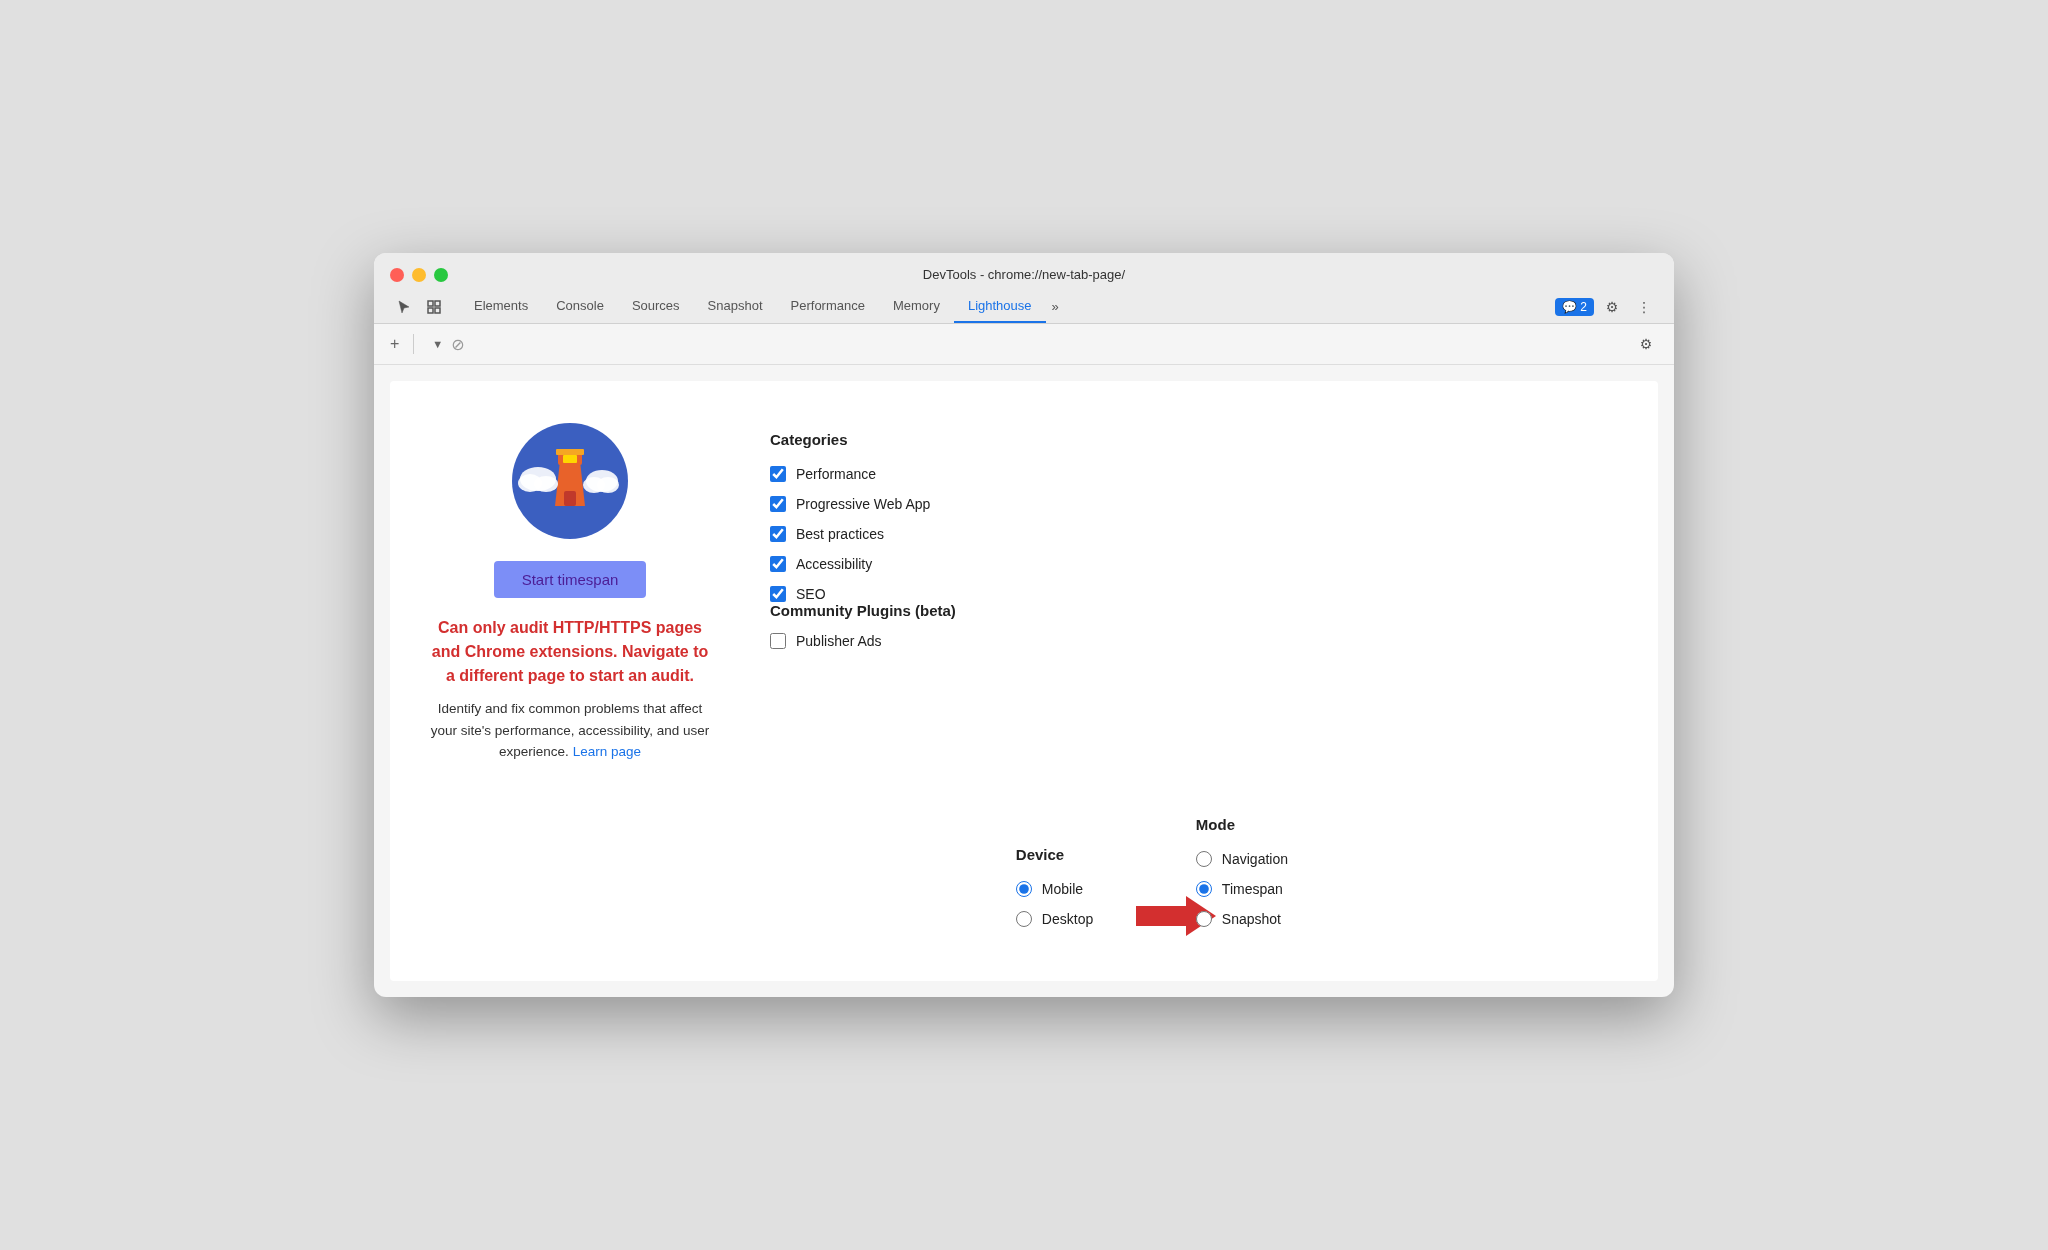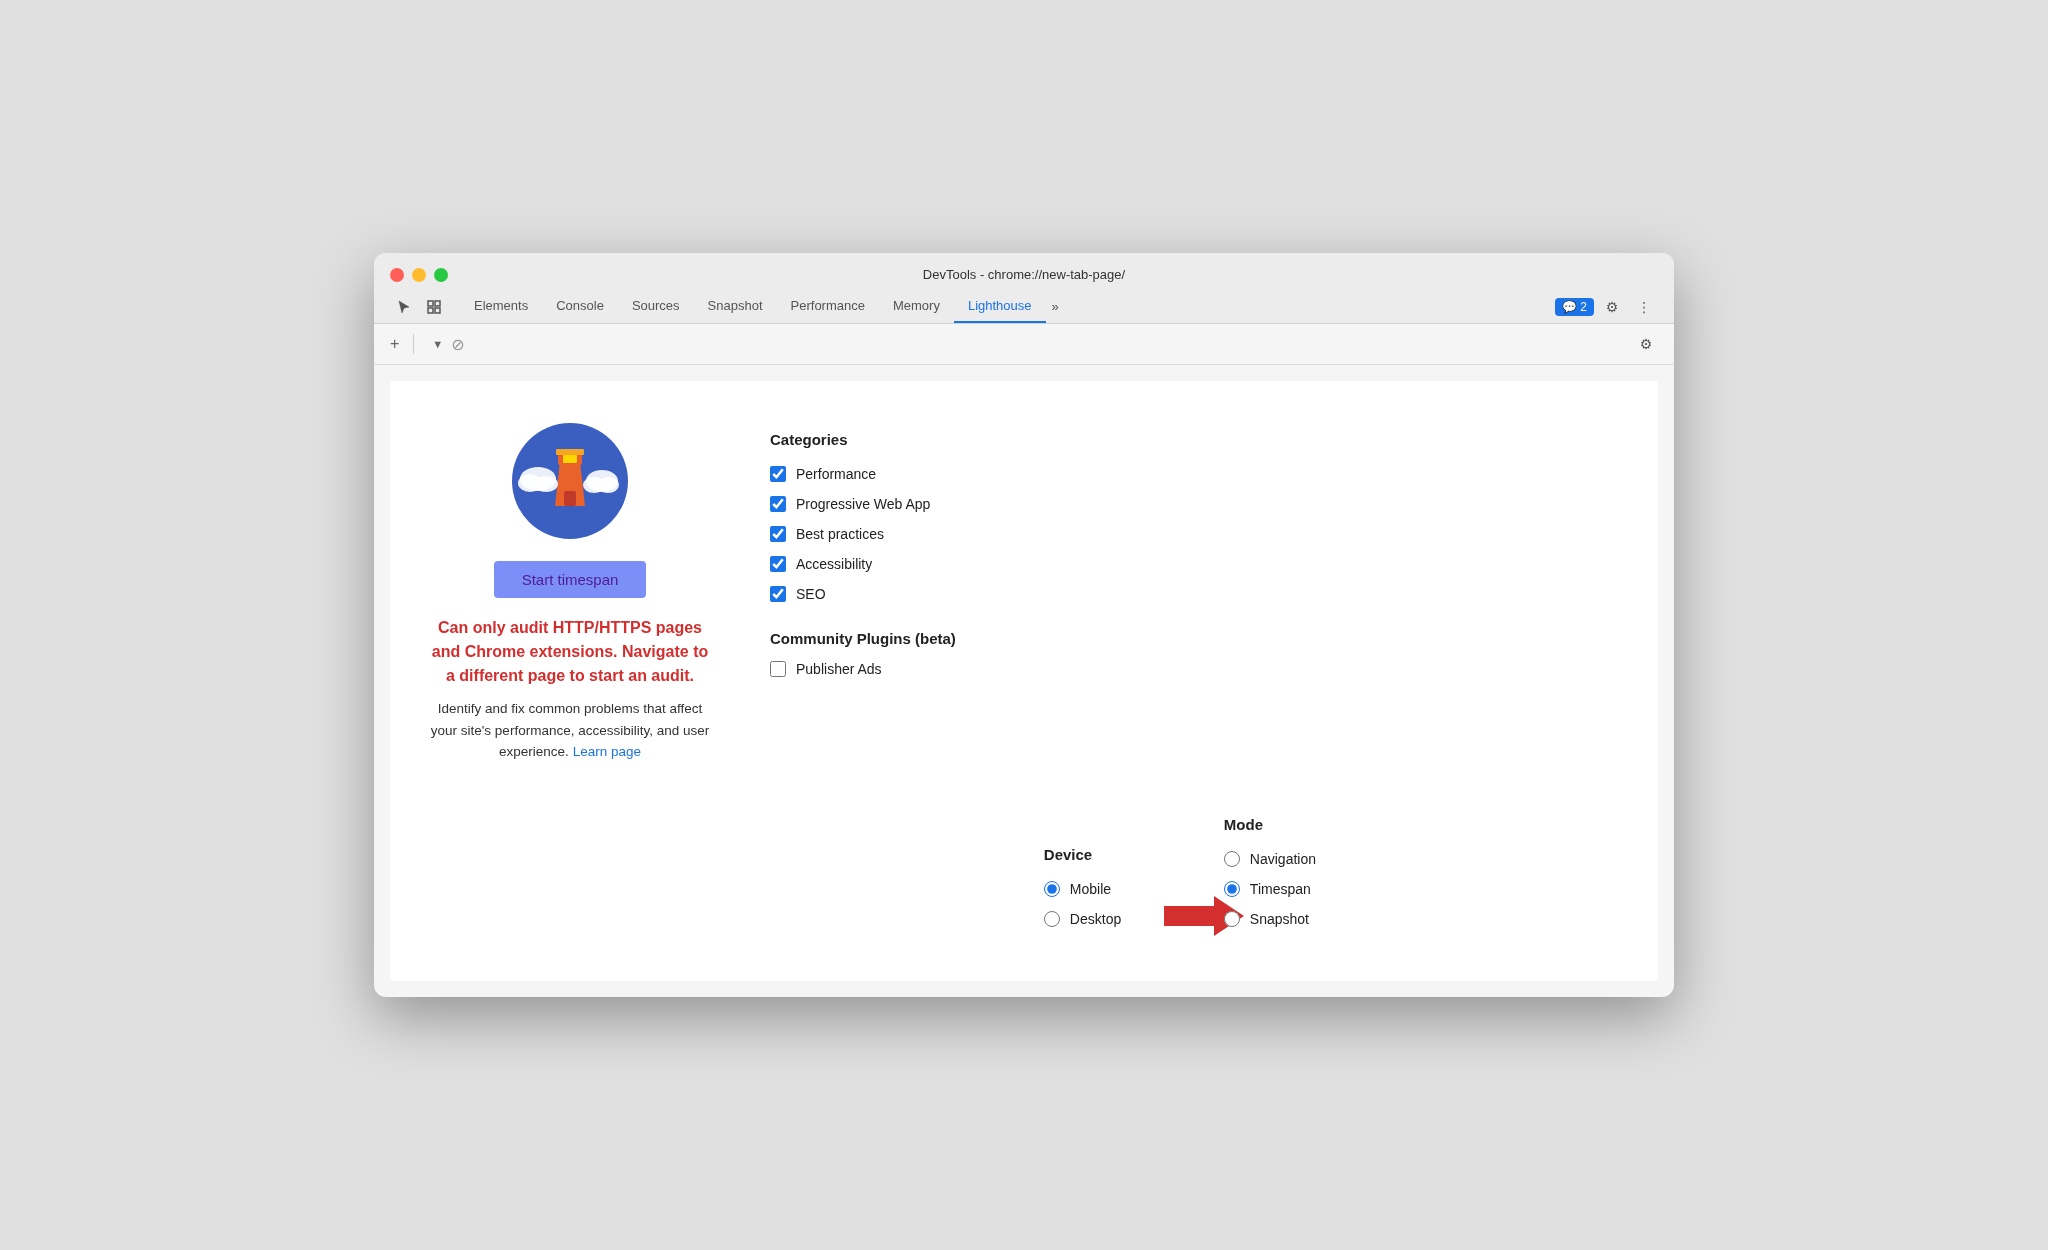--- a/index.html
+++ b/index.html
@@ -188,21 +188,21 @@
       font-size: 13.5px;
       text-align: center;
       line-height: 1.6;
     }
     .learn-more {
       color: #1a73e8;
       text-decoration: none;
     }
     .right-panel {
       display: flex;
-      gap: 88px;
+      gap: 60px;
       flex: 1;
       padding-top: 10px;
     }
     .section-title {
       font-size: 15px;
       font-weight: 600;
       color: #222;
       margin-bottom: 18px;
     }
     .category-list {
@@ -218,21 +218,20 @@
       color: #222;
       cursor: pointer;
     }
     .checkbox-item input[type="checkbox"] {
       width: 16px;
       height: 16px;
       accent-color: #1a73e8;
       cursor: pointer;
     }
     .community-section {
-      margin-top: 28px;
     }
     .community-section .section-title {
       margin-bottom: 14px;
     }
     .device-section {
       min-width: 120px;
     }
     .radio-item {
       display: flex;
       align-items: center;

